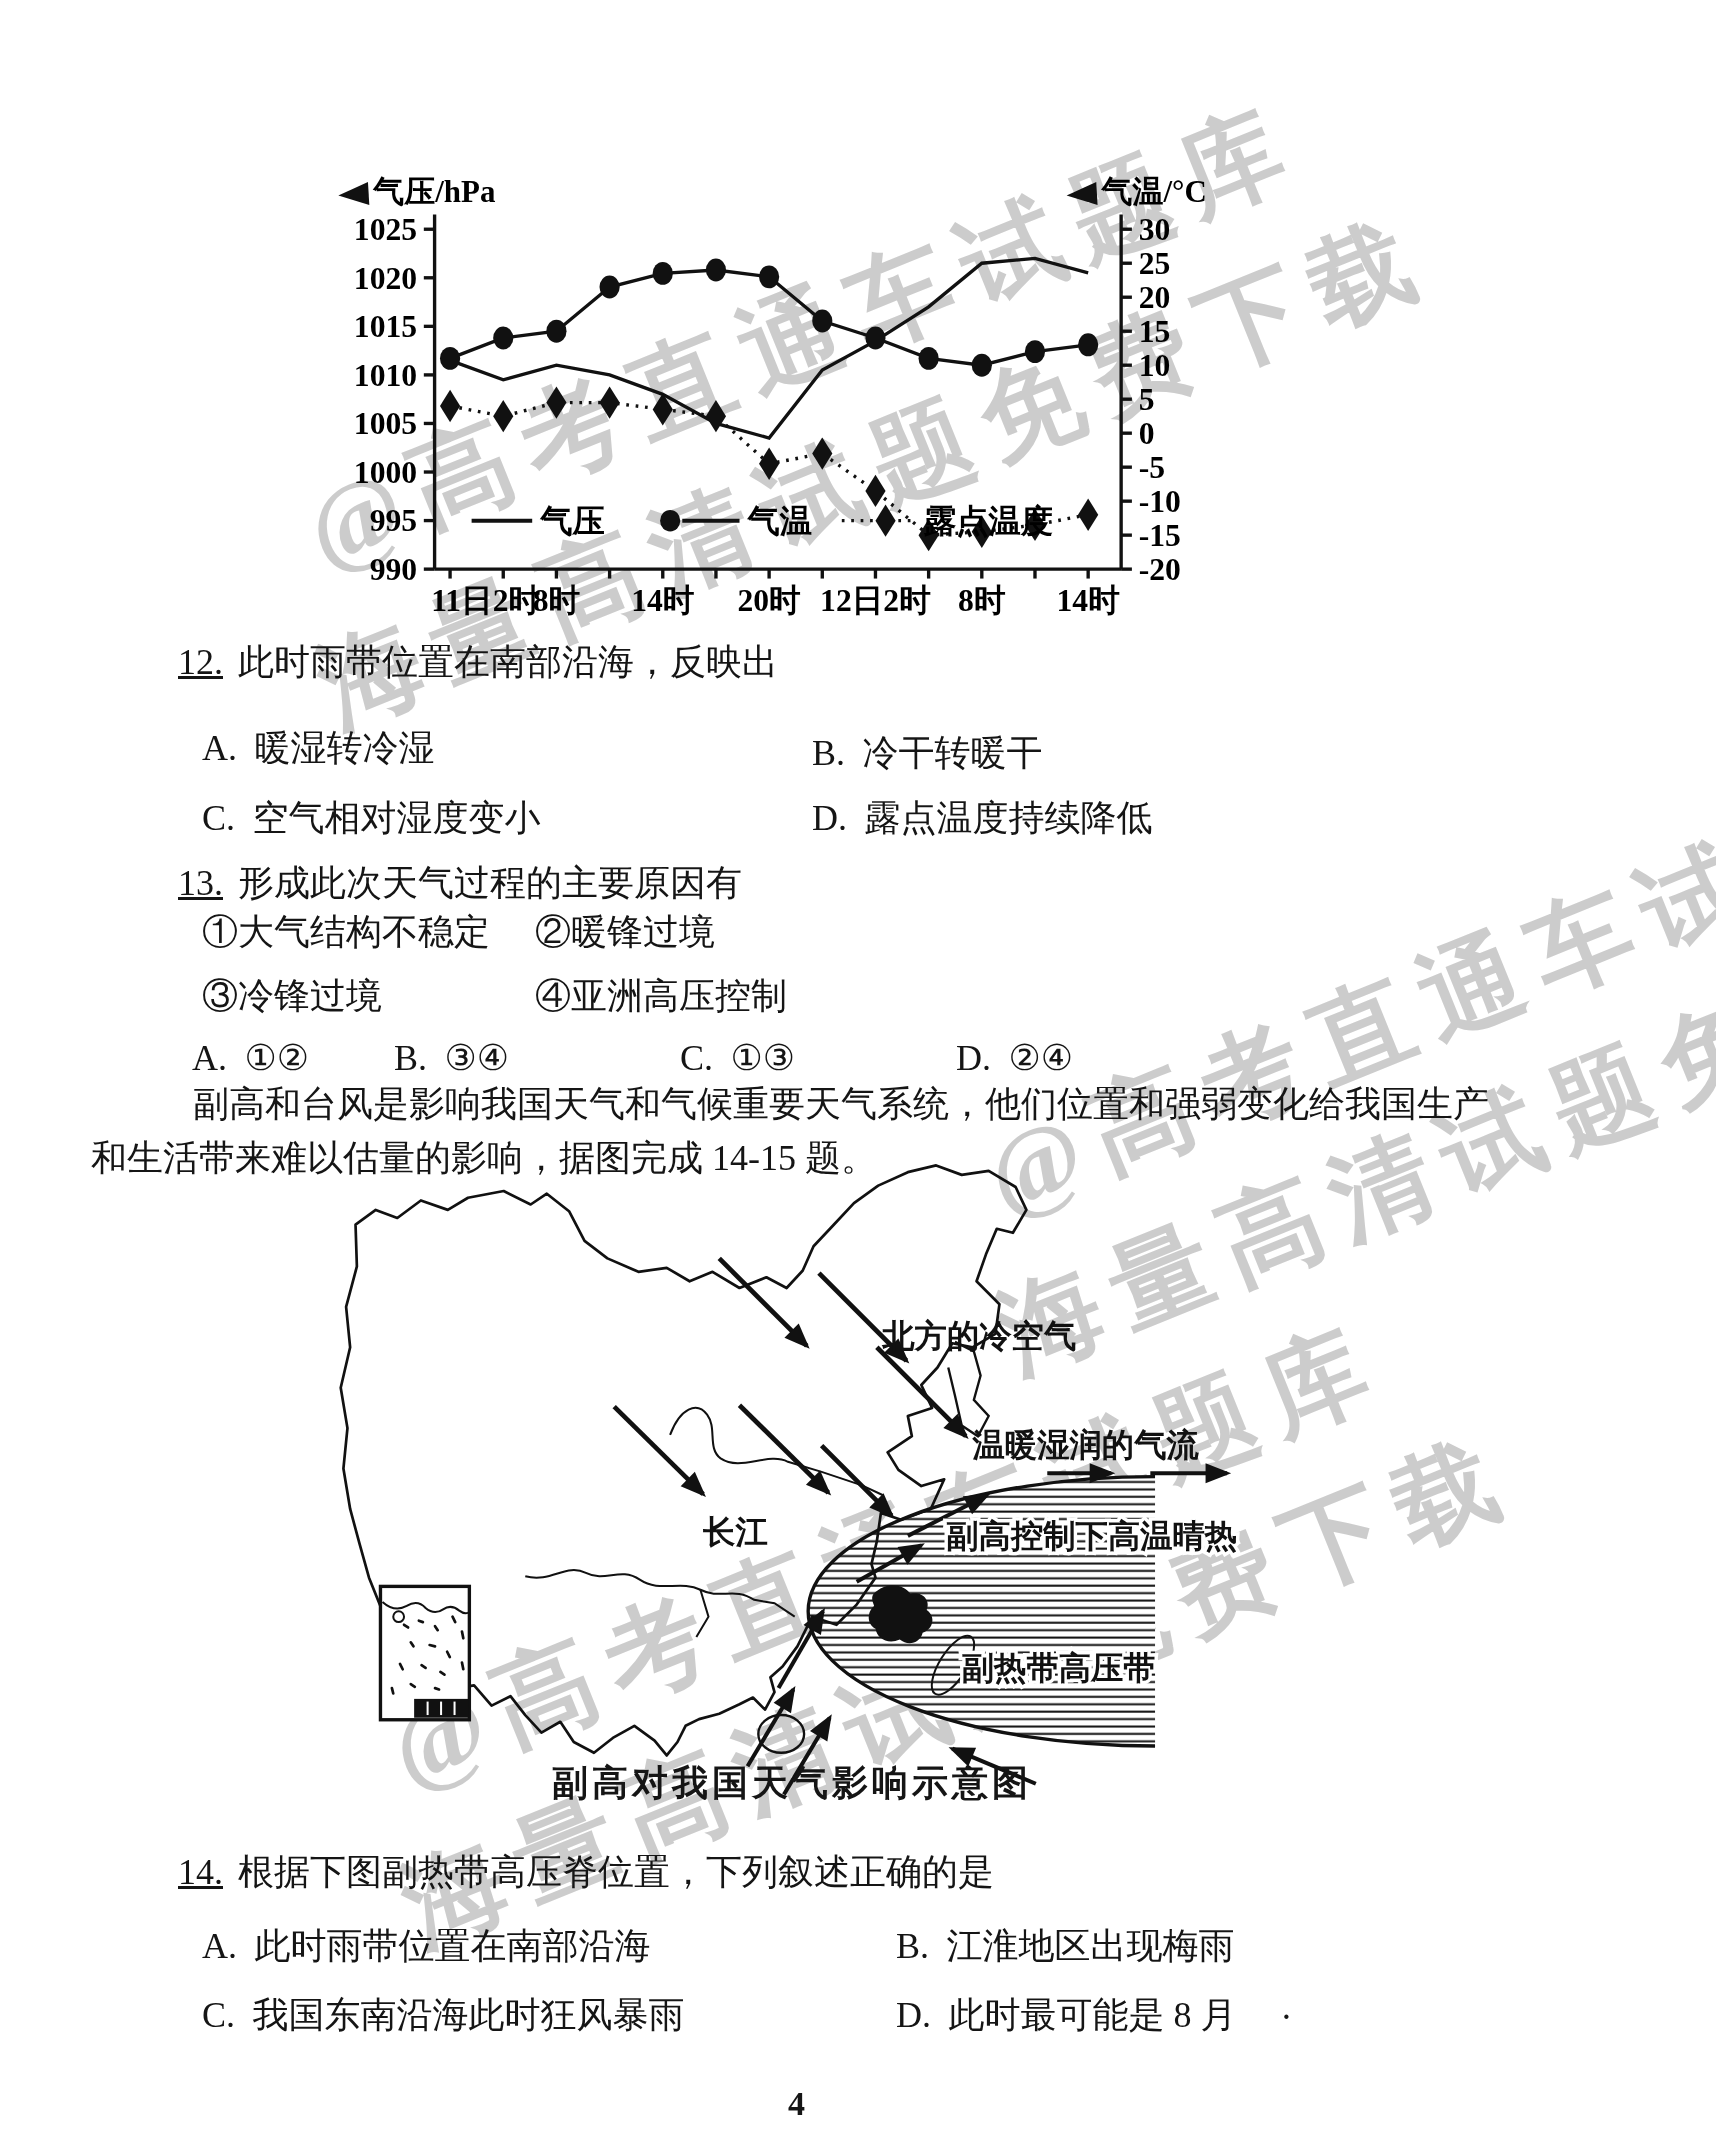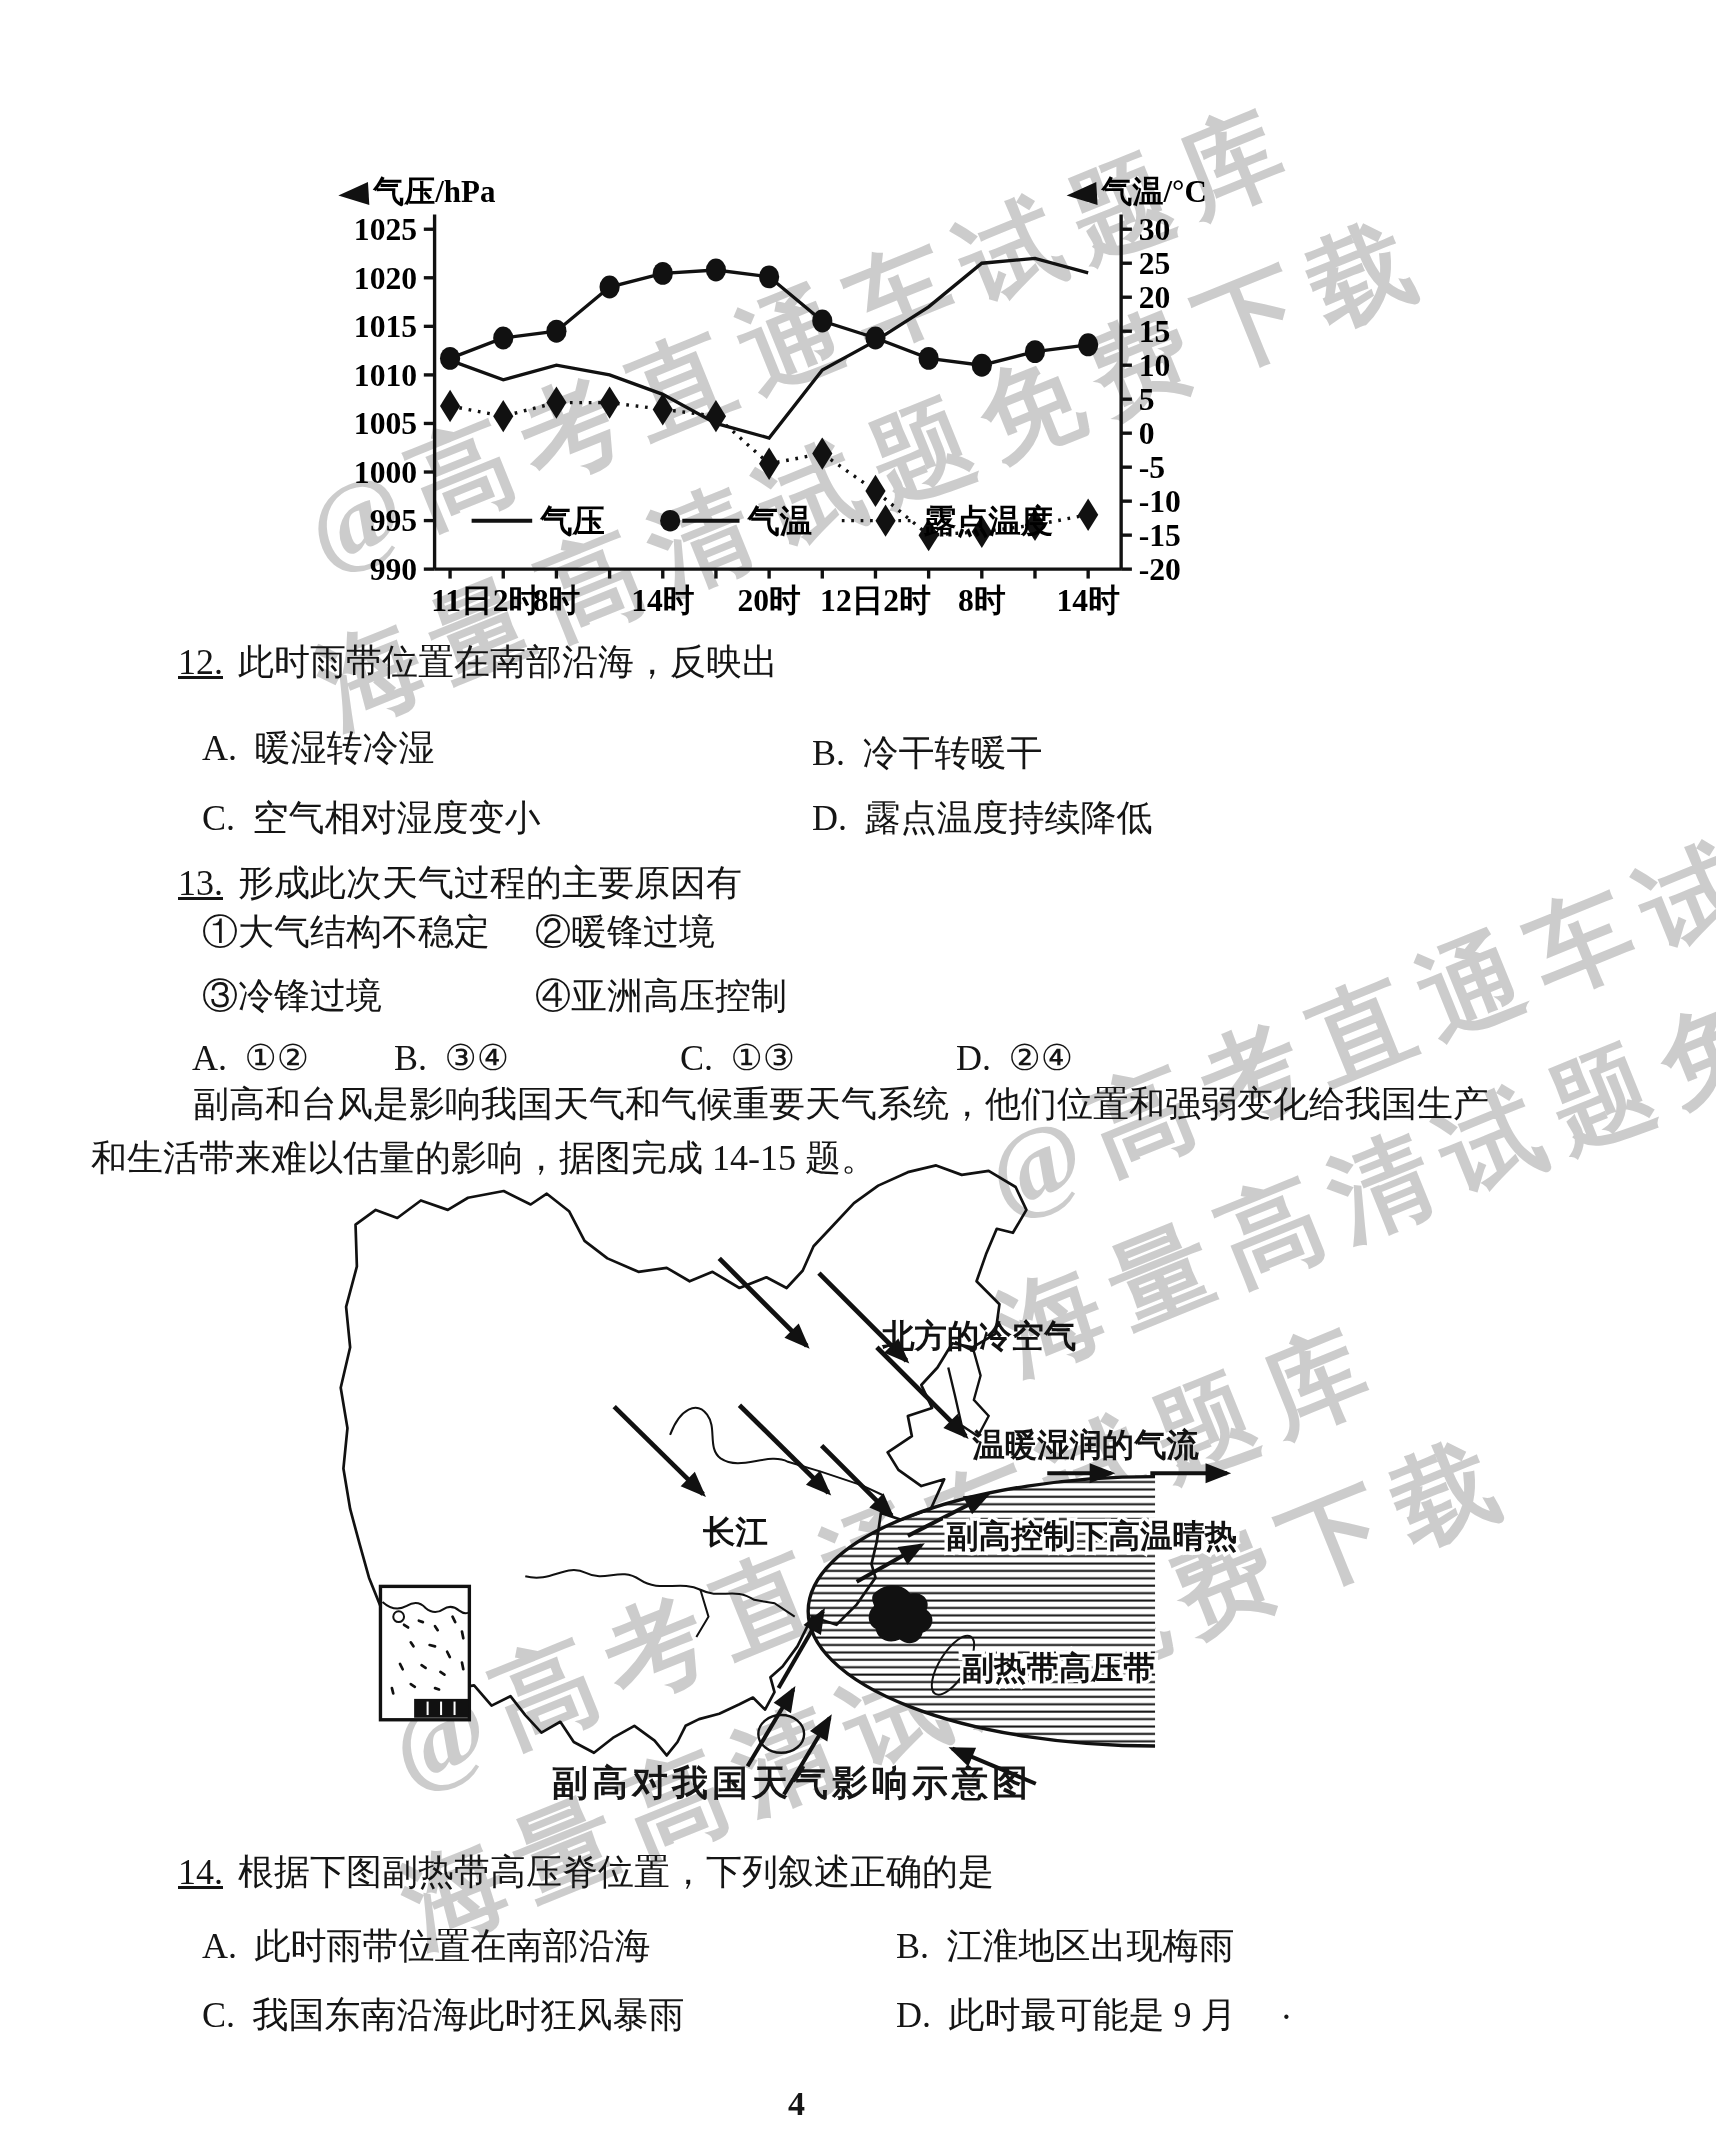--- a/index.html
+++ b/index.html
@@ -292,20 +292,20 @@
   <div class="abs txt content" style="left:202px;top:1925px;">
     <span class="optlab">A.</span><span>此时雨带位置在南部沿海</span>
   </div>
   <div class="abs txt content" style="left:896px;top:1925px;">
     <span class="optlab">B.</span><span>江淮地区出现梅雨</span>
   </div>
   <div class="abs txt content" style="left:202px;top:1994px;">
     <span class="optlab">C.</span><span>我国东南沿海此时狂风暴雨</span>
   </div>
   <div class="abs txt content" style="left:896px;top:1994px;">
-    <span class="optlab">D.</span><span>此时最可能是 9 月</span>
+    <span class="optlab">D.</span><span>此时最可能是 8 月</span>
   </div>
   <div class="abs dotted-period content" style="left:1283px;top:1995px;">.</div>
 
   <div class="abs pagenum content" style="left:788px;top:2085px;">4</div>
 
 </div>
 
 
 </body></html>

